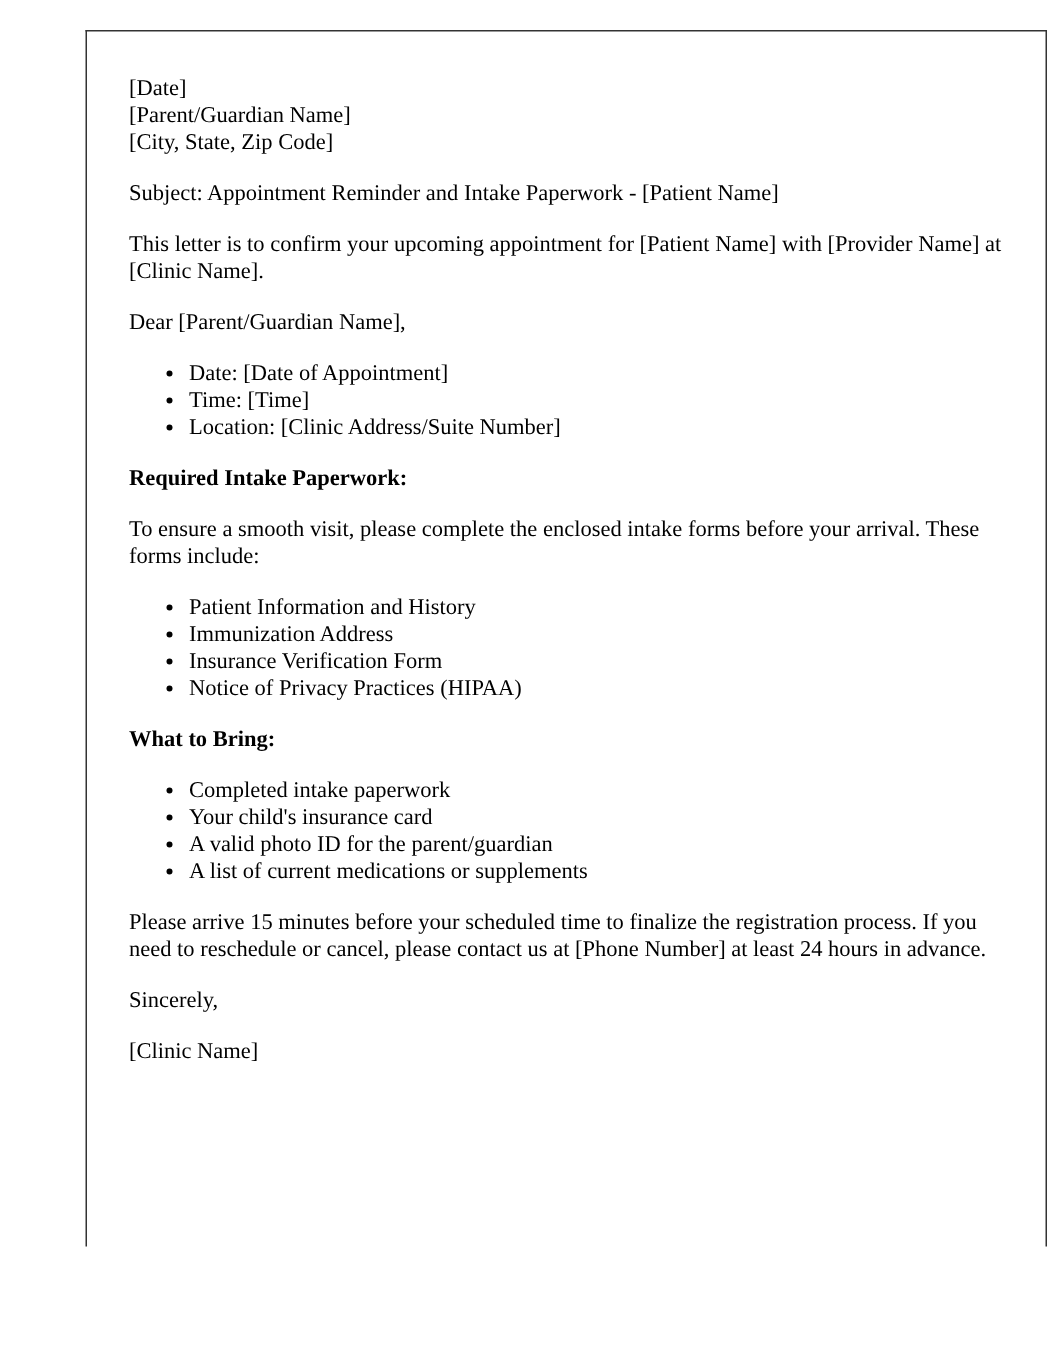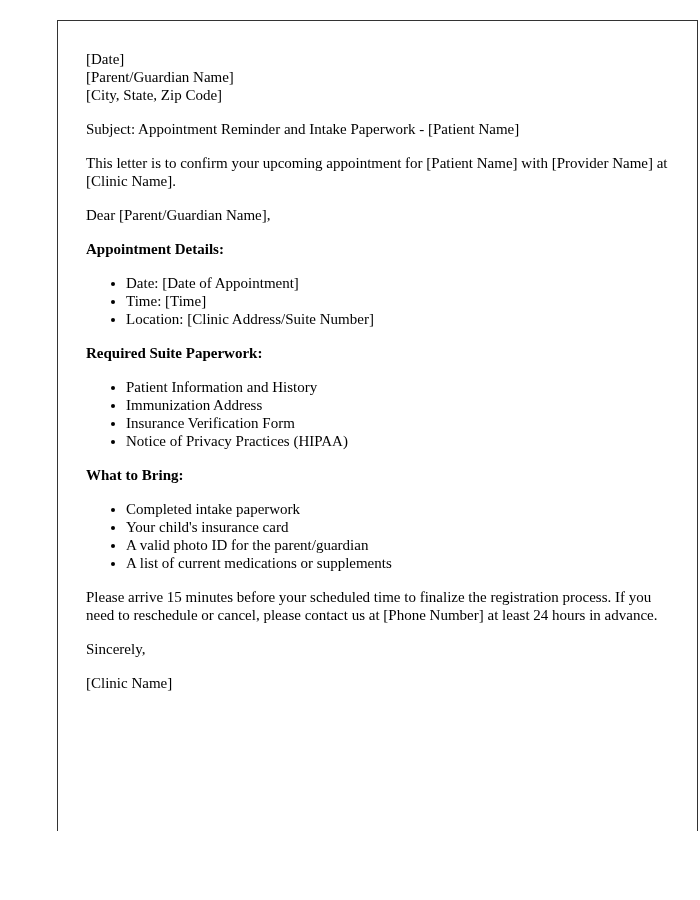--- a/index.html
+++ b/index.html
@@ -32,28 +32,28 @@
       <span class="addr-line">[Parent/Guardian Name]</span>
       <span class="addr-line">[City, State, Zip Code]</span>
     </p>
 
     <p>Subject: Appointment Reminder and Intake Paperwork - [Patient Name]</p>
 
     <p>This letter is to confirm your upcoming appointment for [Patient Name] with [Provider Name] at [Clinic Name].</p>
 
     <p>Dear [Parent/Guardian Name],</p>
 
-    <h3>Appointment Details:</h3>
     <ul>
       <li>Date: [Date of Appointment]</li>
       <li>Time: [Time]</li>
       <li>Location: [Clinic Address/Suite Number]</li>
     </ul>
 
-    <h3>Required Suite Paperwork:</h3>
+    <h3>Required Intake Paperwork:</h3>
+    <p>To ensure a smooth visit, please complete the enclosed intake forms before your arrival. These forms include:</p>
     <ul>
       <li>Patient Information and History</li>
       <li>Immunization Address</li>
       <li>Insurance Verification Form</li>
       <li>Notice of Privacy Practices (HIPAA)</li>
     </ul>
 
     <h3>What to Bring:</h3>
     <ul>
       <li>Completed intake paperwork</li>

